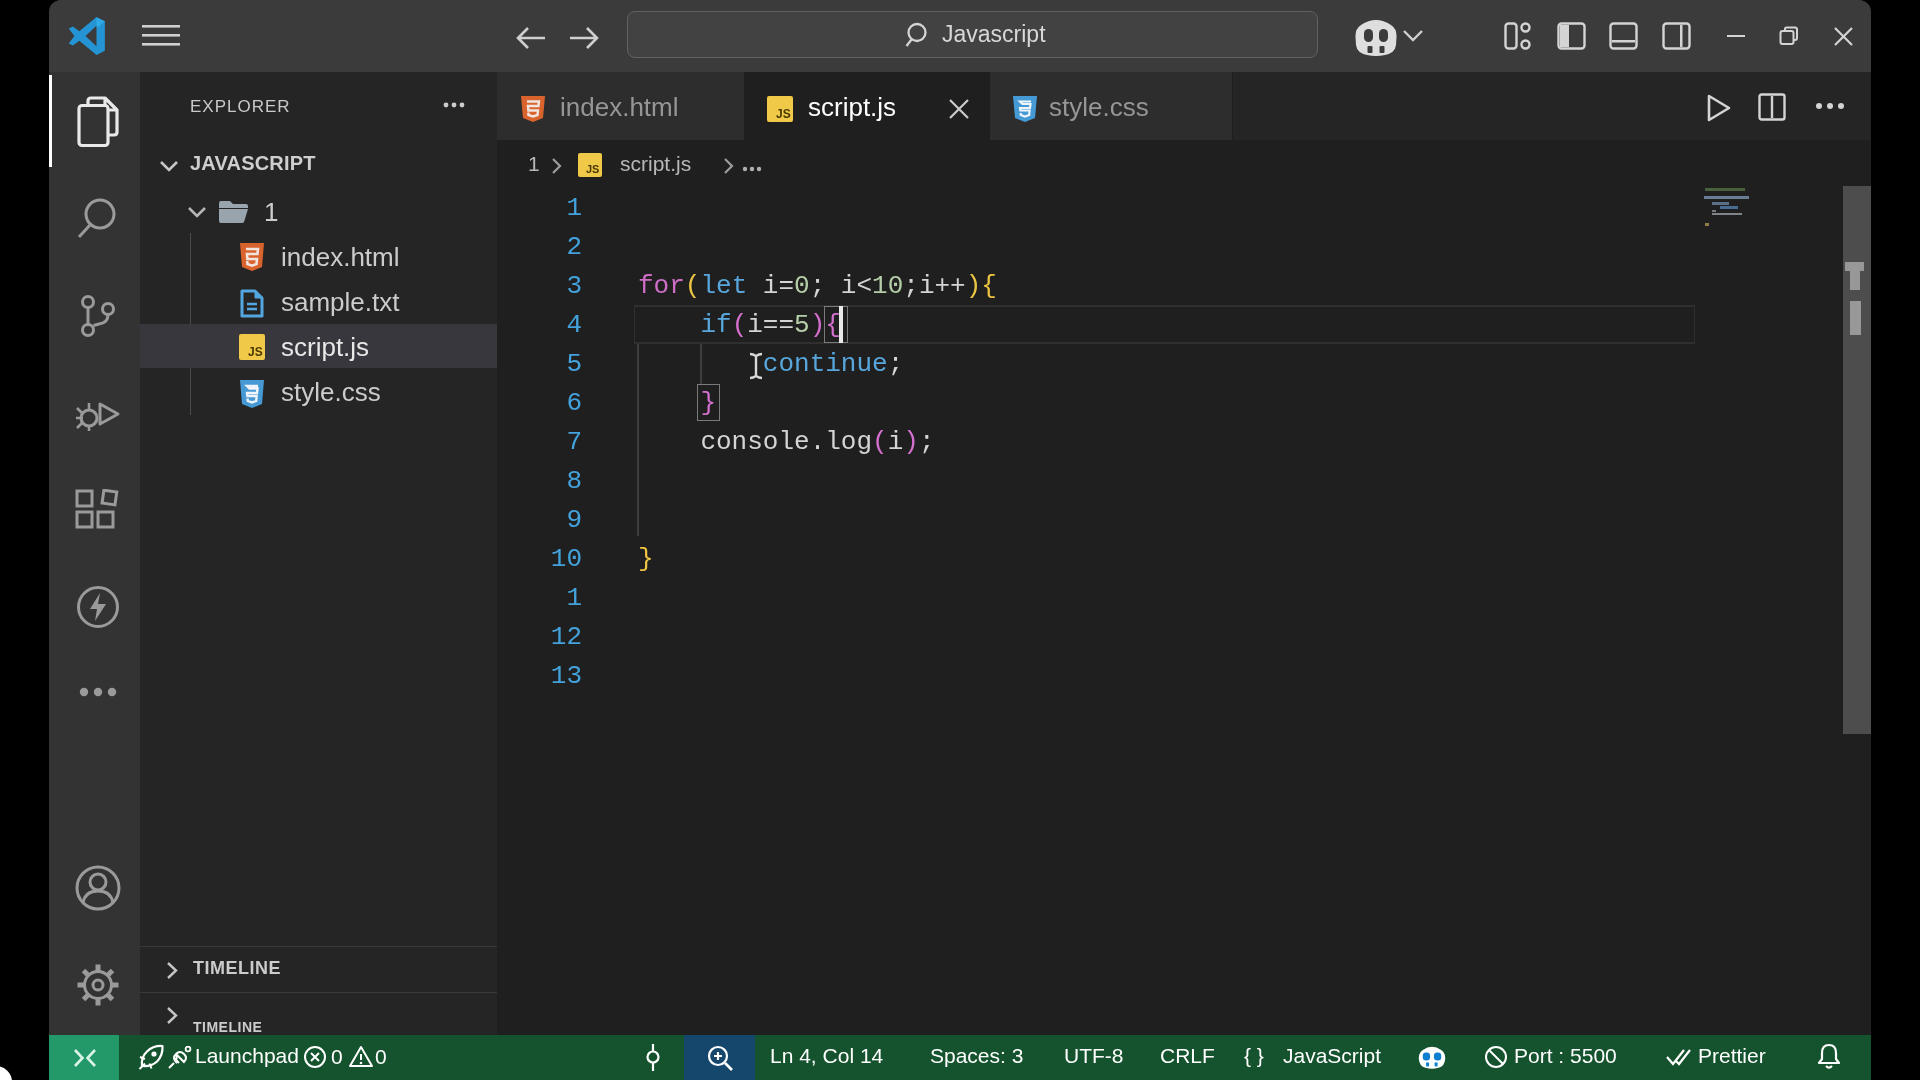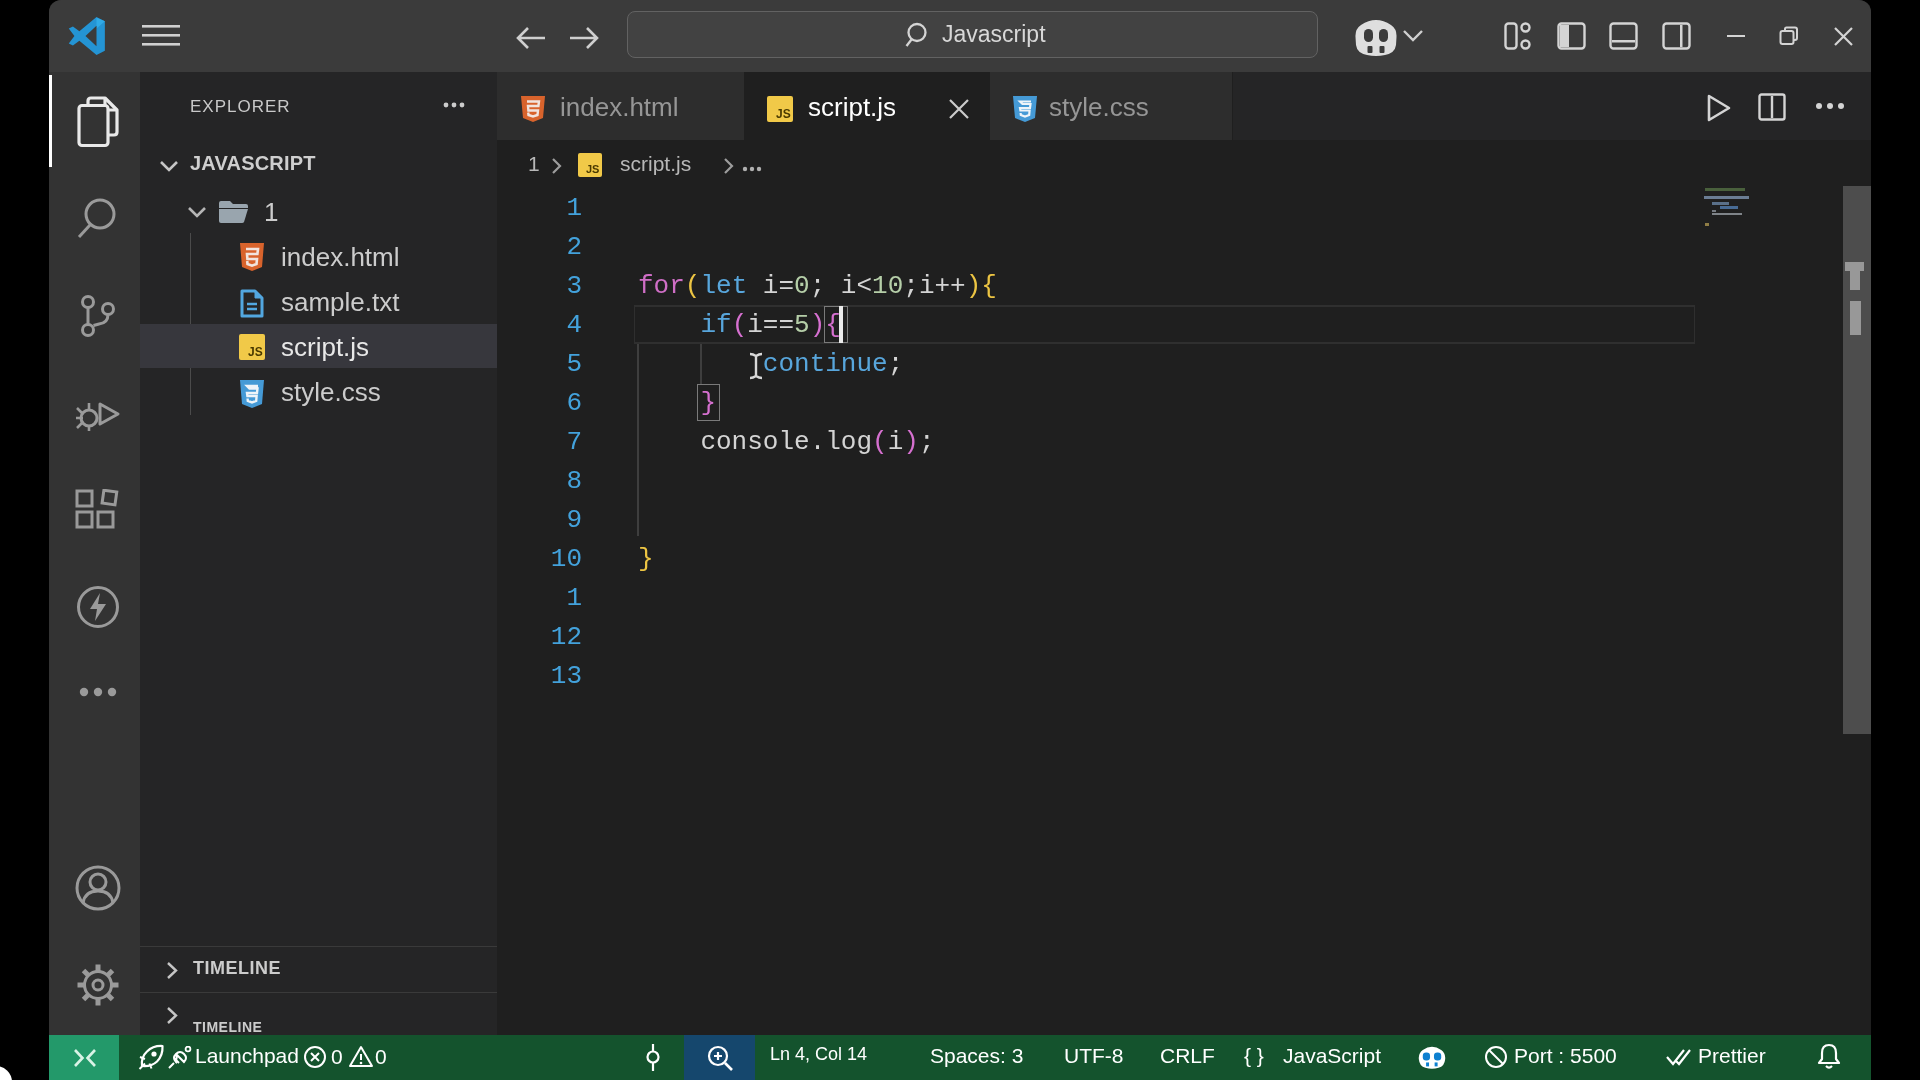--- a/index.html
+++ b/index.html
@@ -380,21 +380,21 @@
         <circle cx="10" cy="14" r="5.5" stroke="#ffffff" stroke-width="2.2" fill="none"></circle>
         <path d="M10 1 V8.5 M10 19.5 V28" stroke="#ffffff" stroke-width="2.2"></path>
       </svg>
 
       <div class="abs" style="left:635px; top:0px; width:71px; height:45px; background:#15476d;"></div>
       <svg class="abs" style="left:657px; top:9px;" width="28" height="28" viewBox="0 0 28 28">
         <circle cx="12" cy="12" r="9" stroke="#ffffff" stroke-width="2.2" fill="none"></circle>
         <path d="M12 8 V16 M8 12 H16" stroke="#ffffff" stroke-width="2.2"></path>
         <path d="M19 19 L26 26" stroke="#ffffff" stroke-width="2.6"></path>
       </svg>
-      <div class="abs" style="left:721px; top:9px; font-size:18px; color:#ffffff;">Ln 4, Col 14</div>
+      <div class="abs" style="left:721px; top:9px; font-size:21px; color:#ffffff;">Ln 4, Col 14</div>
       <div class="abs" style="left:881px; top:9px; font-size:21px; color:#ffffff;">Spaces: 3</div>
       <div class="abs" style="left:1015px; top:9px; font-size:21px; color:#ffffff;">UTF-8</div>
       <div class="abs" style="left:1111px; top:9px; font-size:21px; color:#ffffff;">CRLF</div>
       <div class="abs" style="left:1195px; top:9px; font-size:21px; color:#ffffff;">{ }</div>
       <div class="abs" style="left:1234px; top:9px; font-size:21px; color:#ffffff;">JavaScript</div>
 
       <svg class="abs" style="left:1368px; top:11px;" width="30" height="25" viewBox="0 0 44 38">
         <path d="M8 6 Q22 -4 36 6 Q43 11 42 20 Q41 31 32 33 Q22 36 12 33 Q3 31 2 20 Q1 11 8 6 Z" fill="#ffffff"></path>
         <rect x="8" y="10" width="11" height="12" rx="5" fill="#0d80d0"></rect>
         <rect x="25" y="10" width="11" height="12" rx="5" fill="#0d80d0"></rect>

